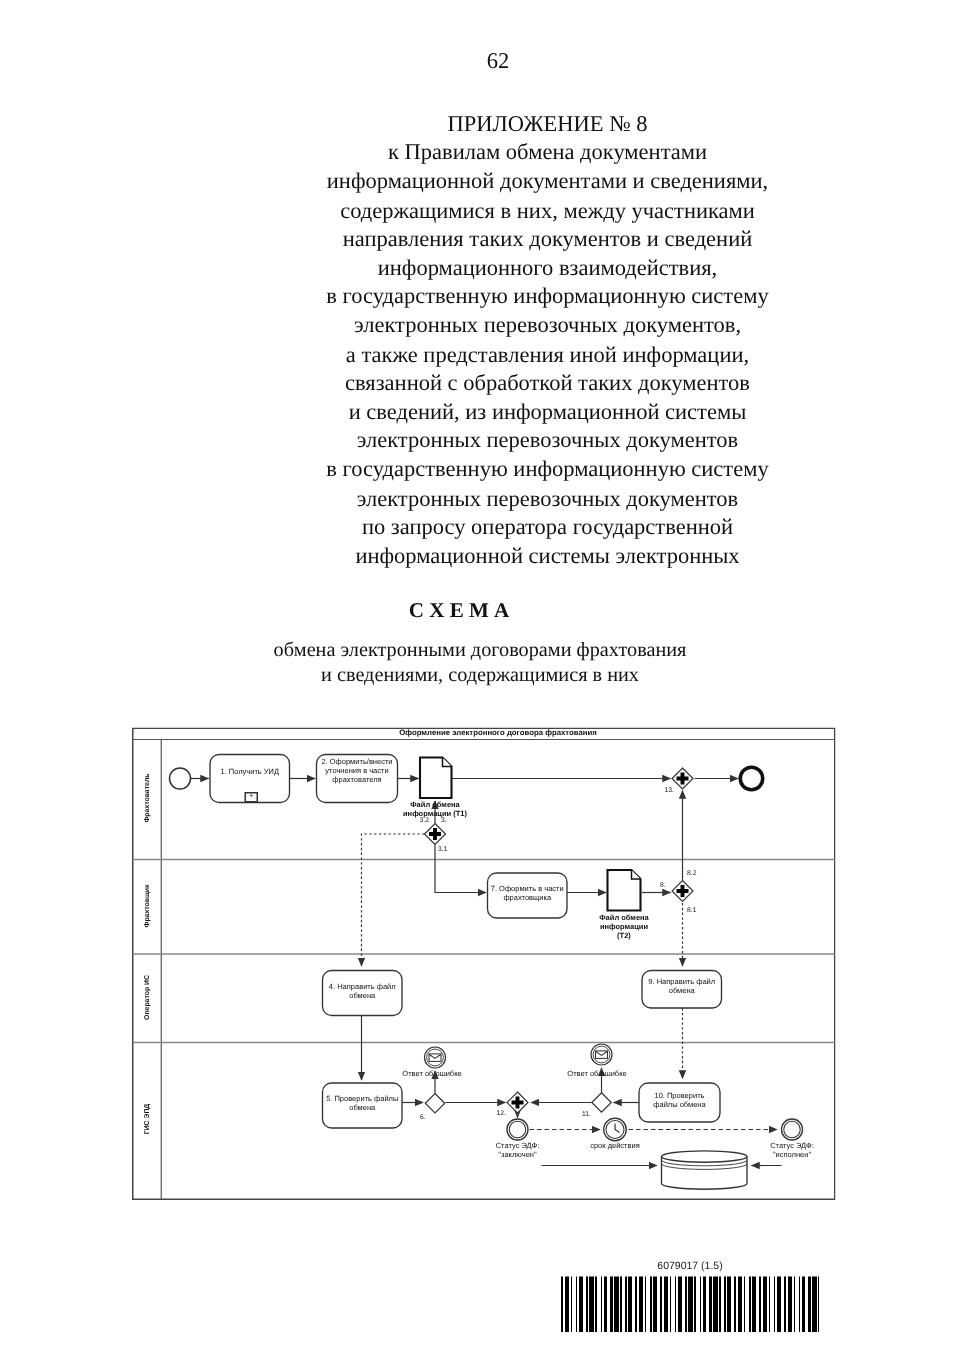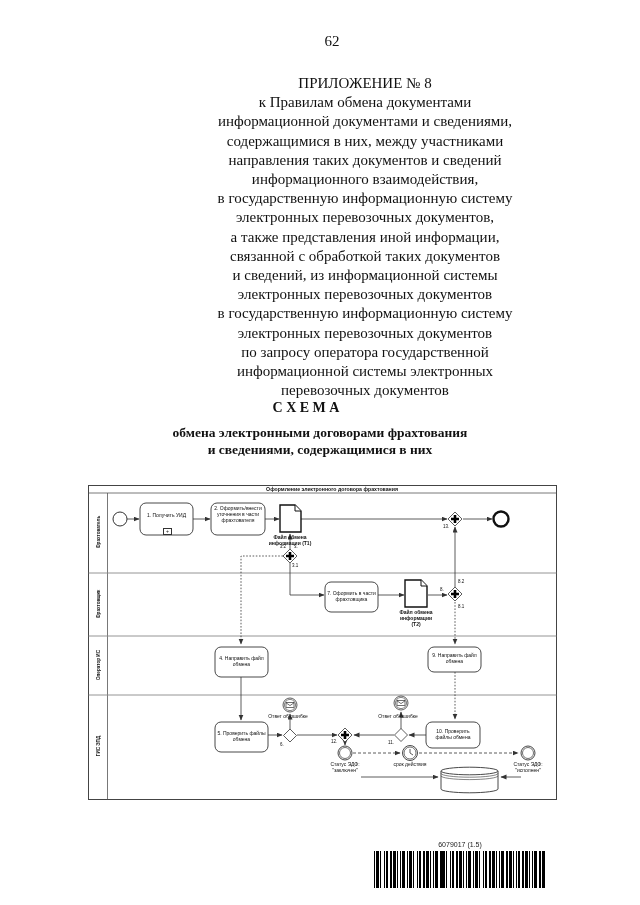--- a/index.html
+++ b/index.html
@@ -5,21 +5,21 @@
   html,body { margin:0; padding:0; background:#fff; }
   .page { position:relative; width:640px; height:905px; background:#fff;
           font-family:"Liberation Serif", serif; color:#111; overflow:hidden; }
   .page-number { position:absolute; left:0; top:33px; width:640px; text-align:center;
                  font-size:15px;padding-left:12px; }
   .apx { position:absolute; left:170px; top:74px; width:390px; text-align:center;
          font-size:15px; line-height:19.2px; }
   .schema-title { position:absolute; left:0; top:400px; width:612px; text-align:center;
                   font-weight:bold; font-size:14px; }
   .schema-sub { position:absolute; left:0; top:424px; width:640px; text-align:center;
-                font-weight:bold; font-size:13.5px; line-height:17px; }
+                font-weight:normal; font-size:13.5px; line-height:17px; }
   
   .dg { position:absolute; left:88px; top:485px; width:469px; height:315px;
         font-family:"Liberation Sans", sans-serif; }
   .dg svg { position:absolute; left:0; top:0; }
   .dg-label { position:absolute; font-size:5px; line-height:5.8px; text-align:center; color:#111; }
   .dg-bold { font-weight:bold; }
   .num { position:absolute; font-size:4.5px; line-height:4.5px; color:#111; }
   .lane-label { position:absolute; font-size:4.6px; font-weight:bold; white-space:nowrap;
                 transform:translate(-50%,-50%) rotate(-90deg); color:#111; }
   .pool-title { position:absolute; left:19px; top:1px; width:450px; text-align:center;
@@ -54,21 +54,20 @@
     <div>в государственную информационную систему</div>
     <div>электронных перевозочных документов,</div>
     <div>а также представления иной информации,</div>
     <div>связанной с обработкой таких документов</div>
     <div>и сведений, из информационной системы</div>
     <div>электронных перевозочных документов</div>
     <div>в государственную информационную систему</div>
     <div>электронных перевозочных документов</div>
     <div>по запросу оператора государственной</div>
     <div>информационной системы электронных</div>
-    <div>перевозочных документов</div>
   </div>
 
   <div class="schema-title">С Х Е М А</div>
   <div class="schema-sub">
     <div>обмена электронными договорами фрахтования</div>
     <div>и сведениями, содержащимися в них</div>
   </div>
 
   <div class="dg">
     <svg width="469" height="315" viewBox="0 0 469 315">

